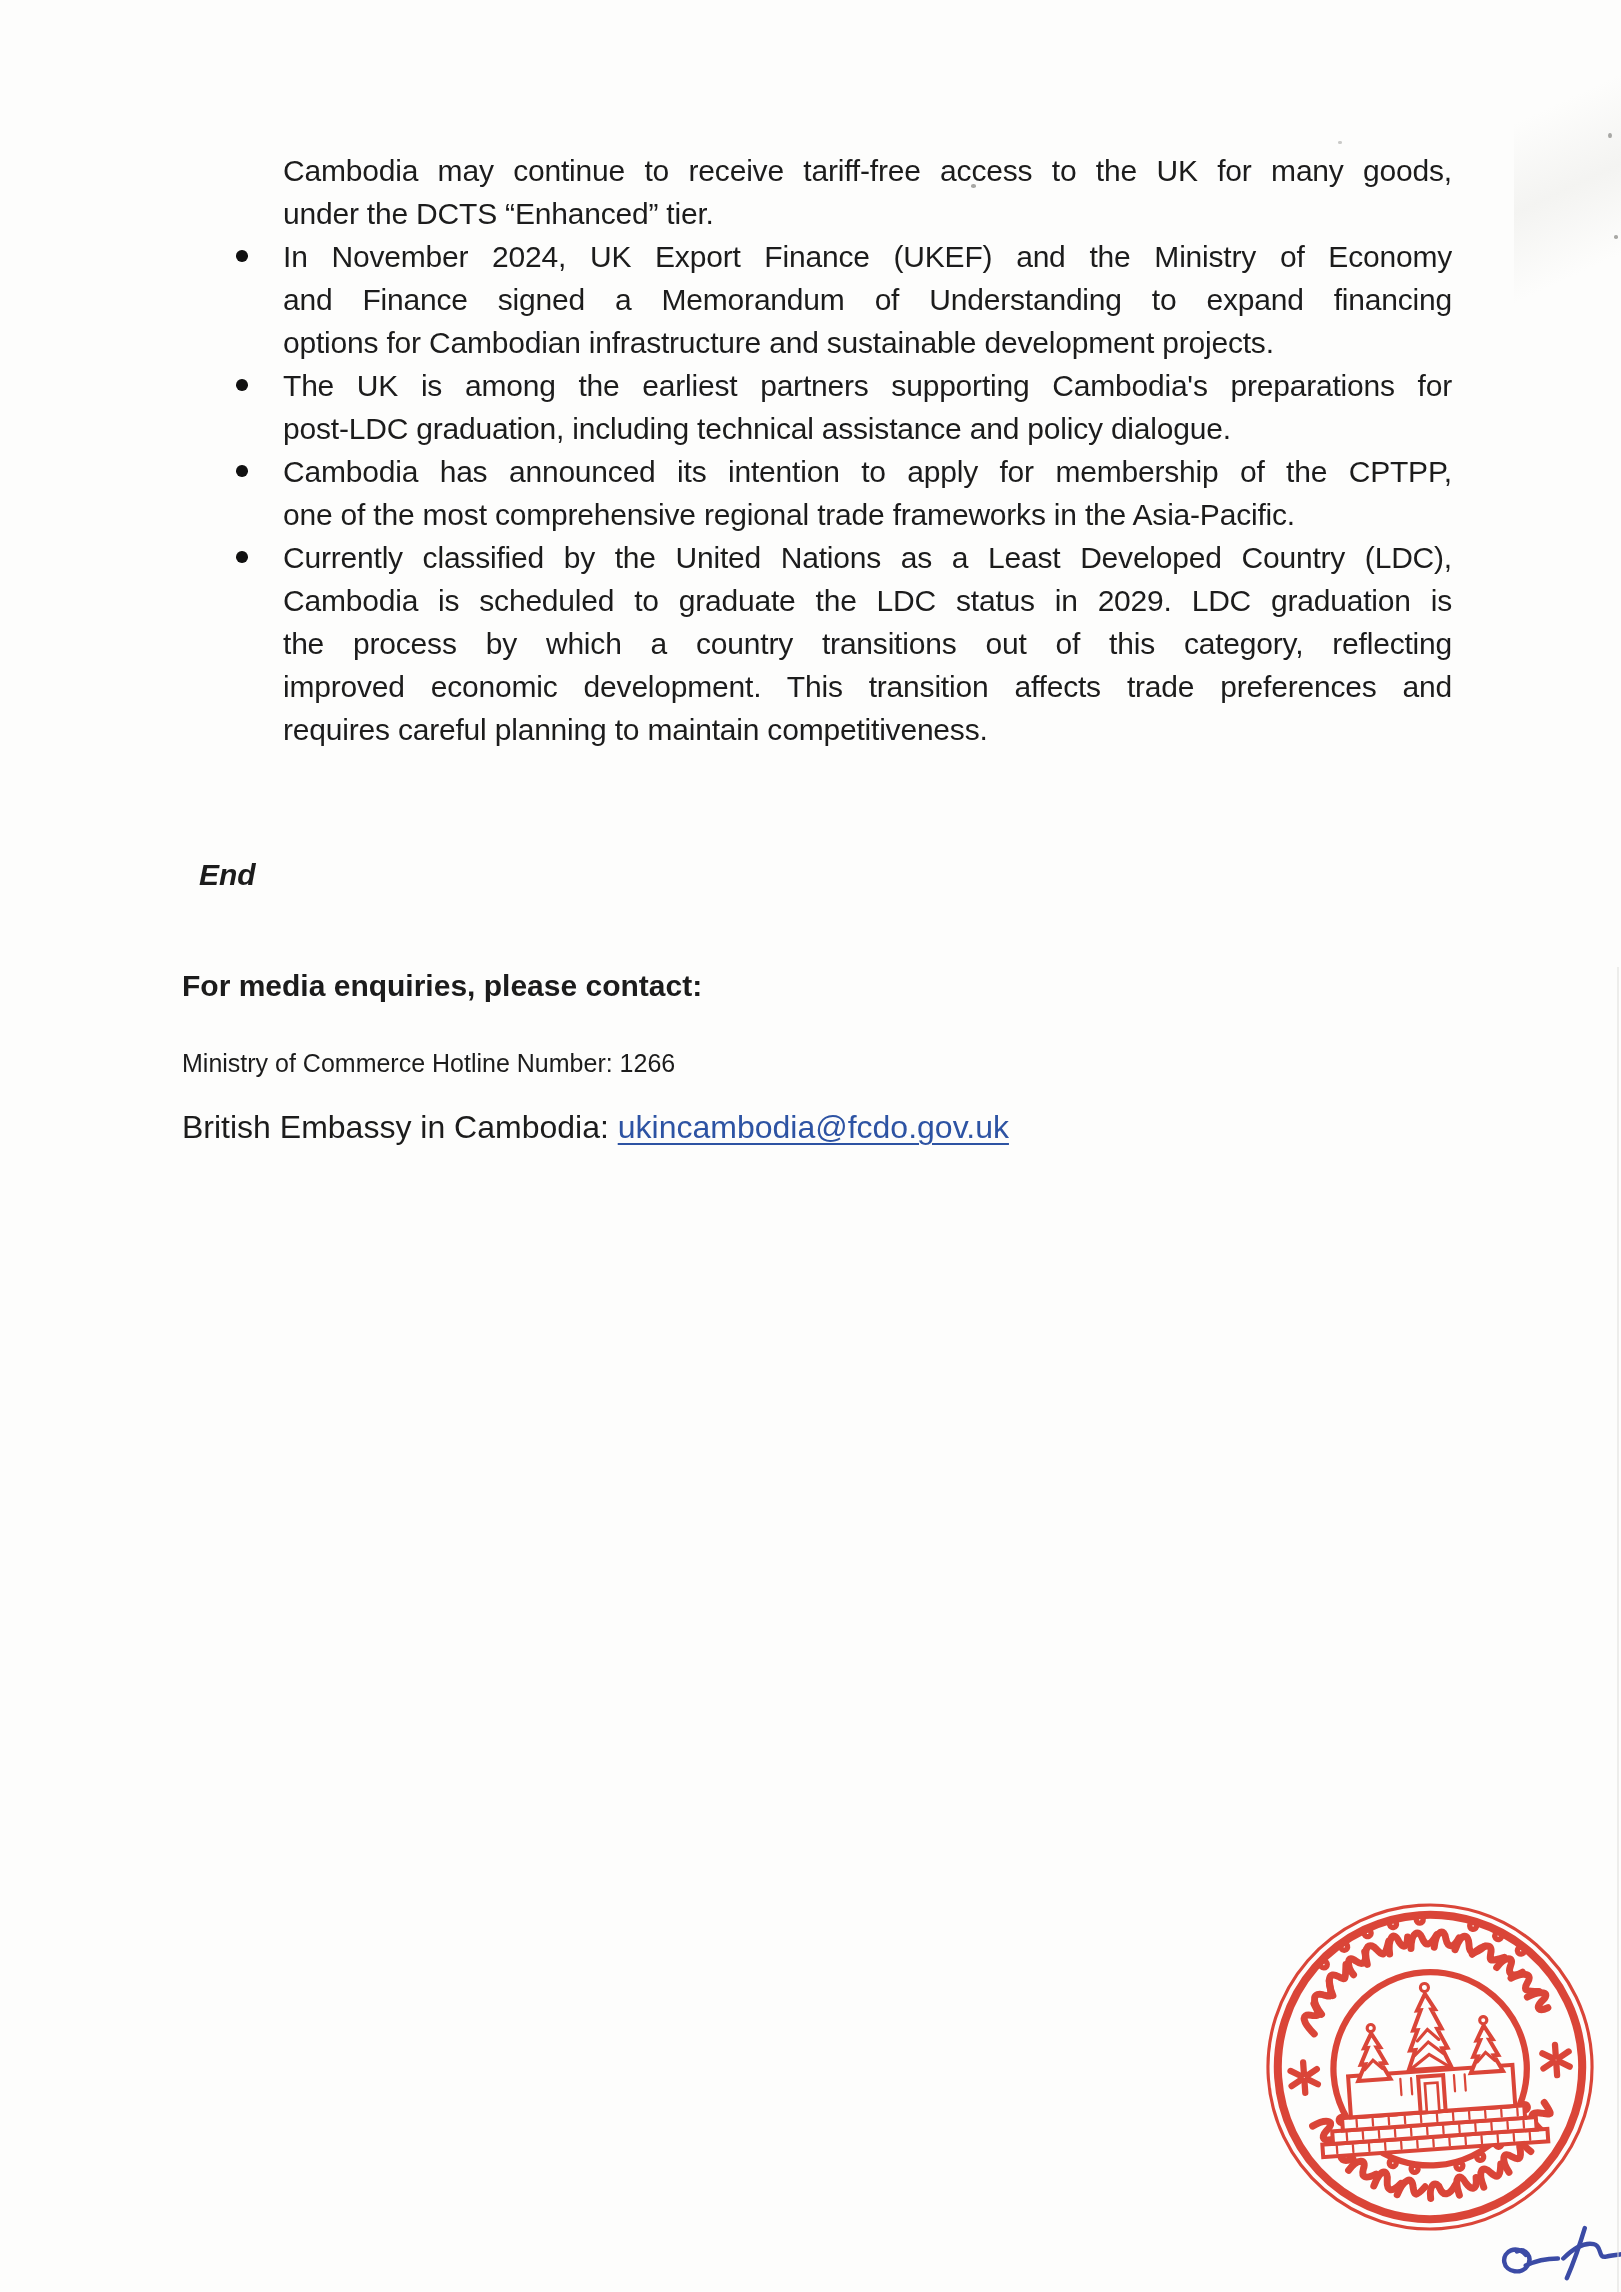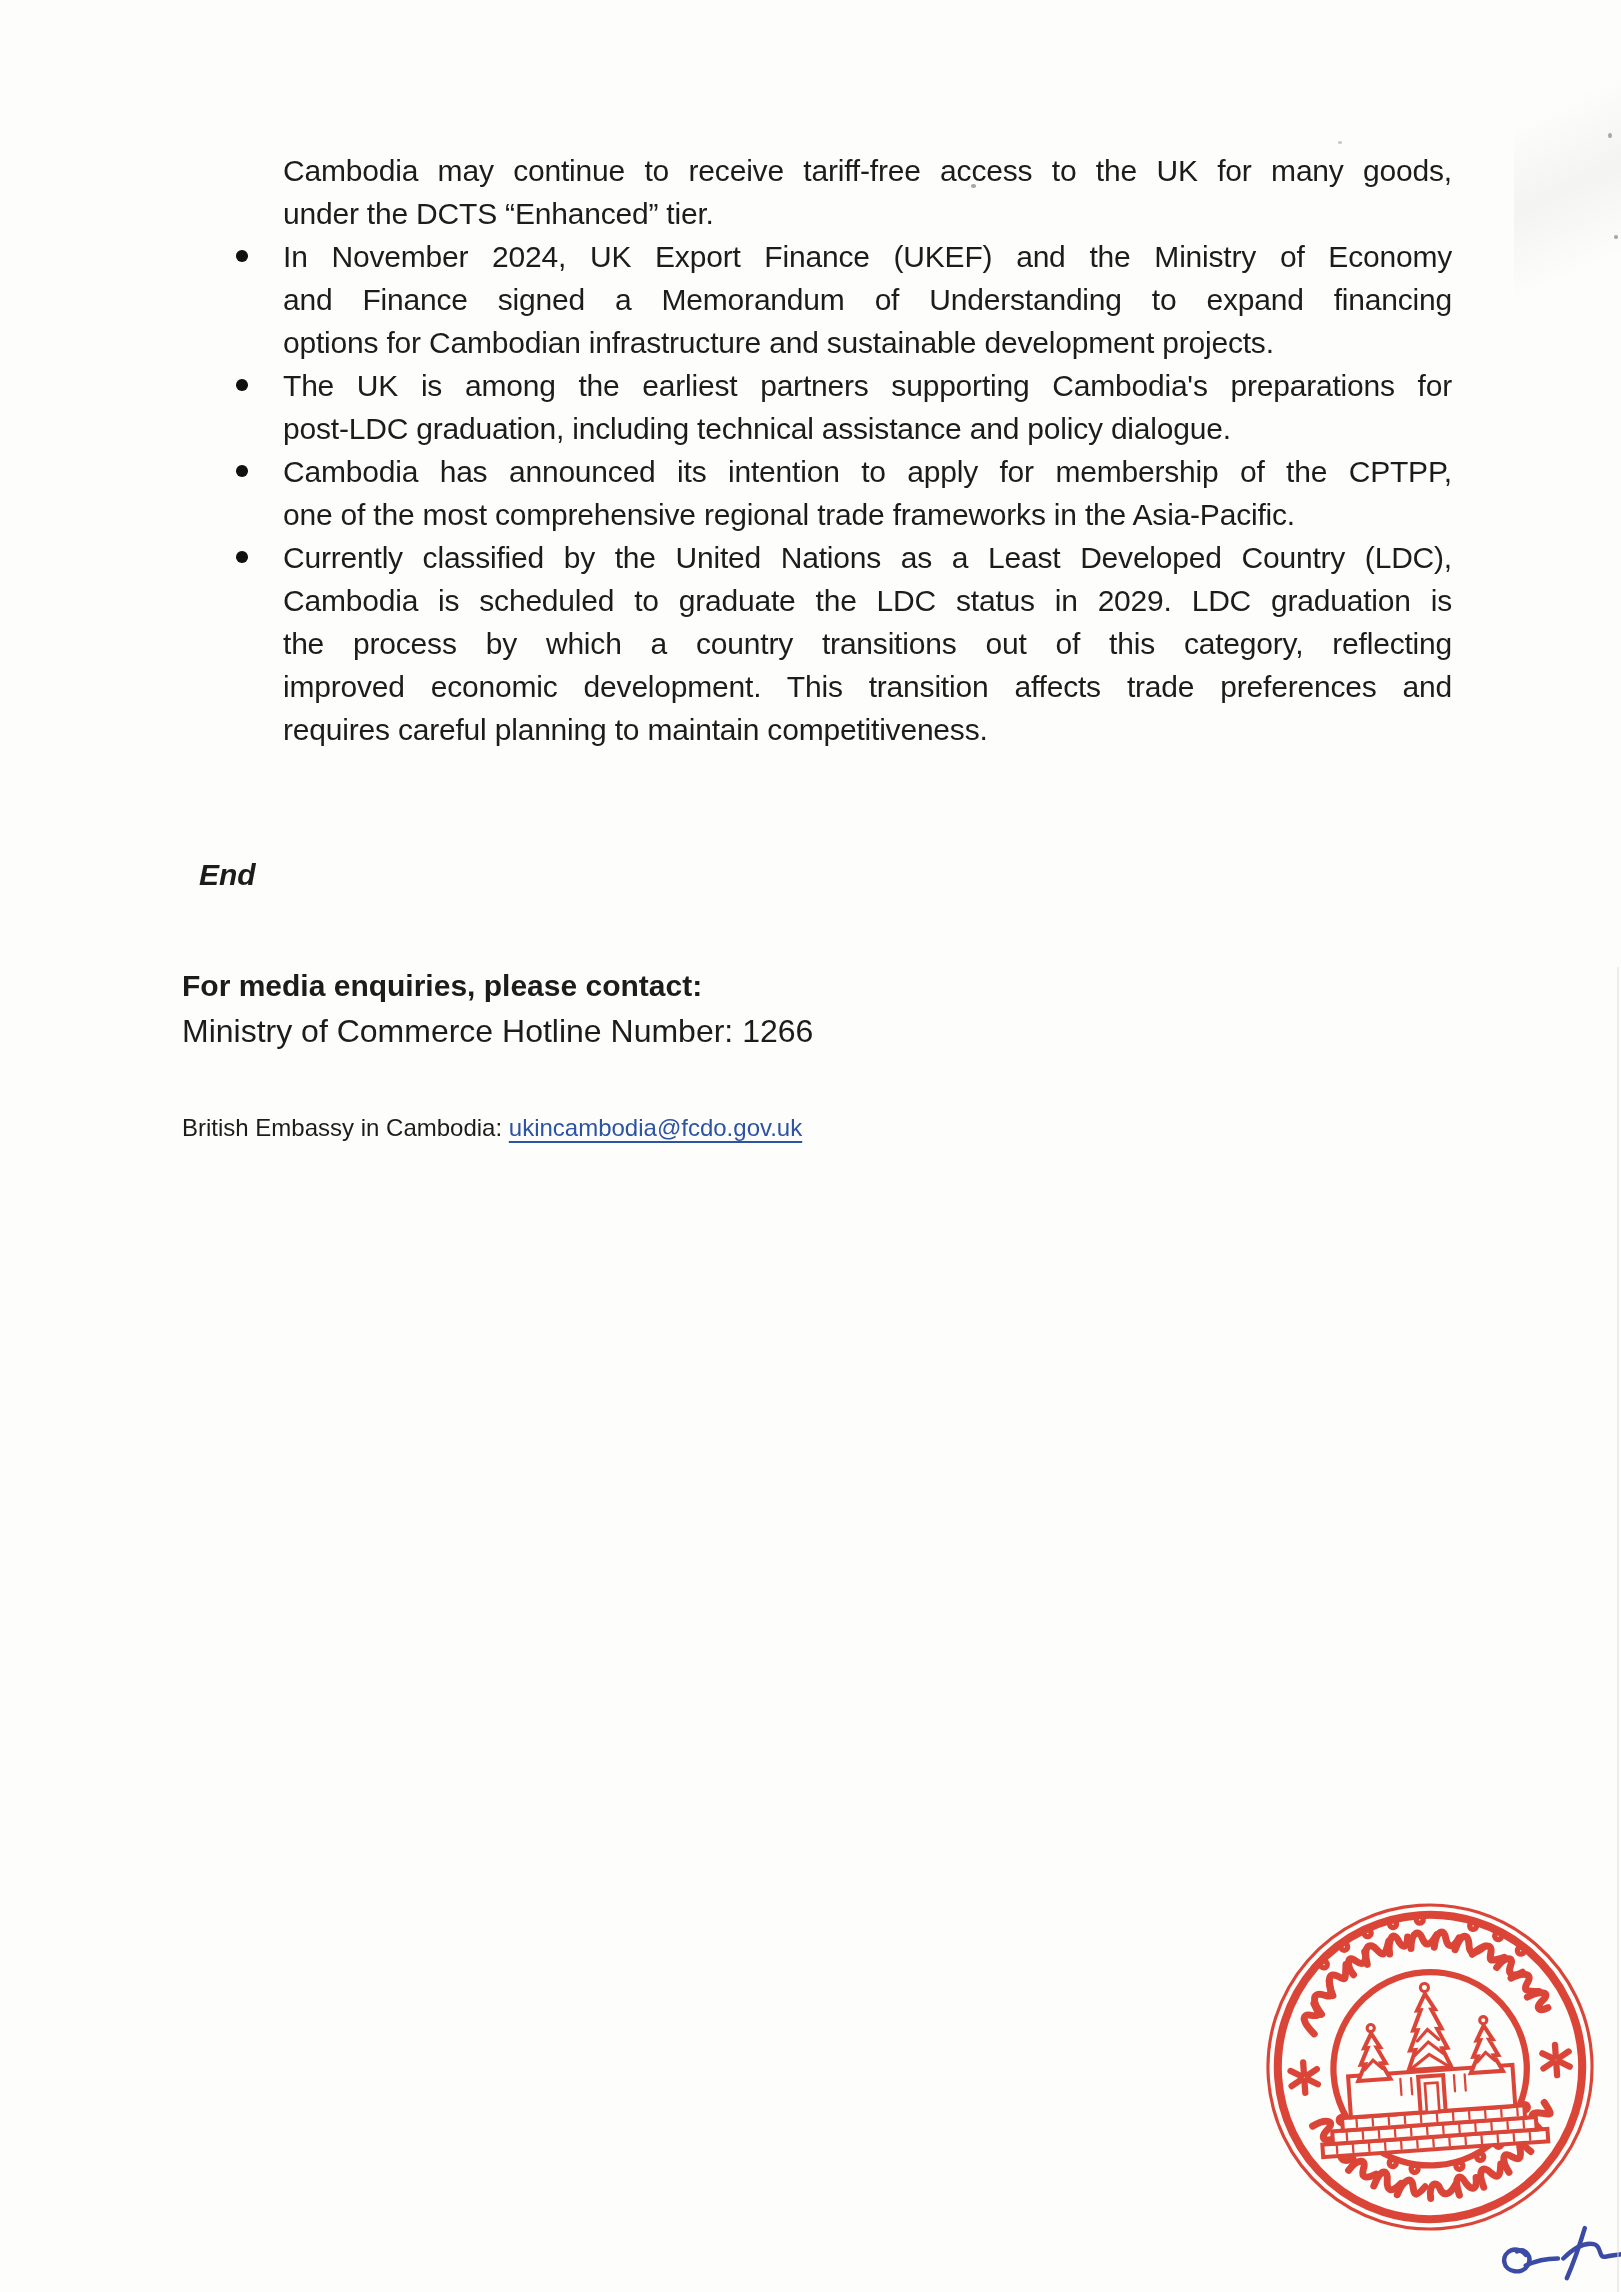--- a/index.html
+++ b/index.html
@@ -21,22 +21,22 @@
   .jl{text-align:justify;text-align-last:justify;}
   .dot{
     position:absolute;left:-47px;top:15px;
     width:11.6px;height:11.6px;border-radius:50%;background:#111;
   }
   .end-marker{
     position:absolute;left:199px;top:853px;
     font-size:30px;font-weight:bold;font-style:italic;line-height:43px;
   }
   .contact-heading{position:absolute;left:182px;top:964px;font-size:30px;font-weight:bold;line-height:43px;}
-  .contact-hotline{position:absolute;left:182px;top:1010px;font-size:32px;line-height:43px;}
-  .contact-embassy{position:absolute;left:182px;top:1106px;font-size:24px;line-height:43px;text-align:right;}
+  .contact-hotline{position:absolute;left:182px;top:1042px;font-size:25px;line-height:43px;}
+  .contact-embassy{position:absolute;left:182px;top:1106px;font-size:32px;line-height:43px;text-align:right;}
   .email-link{
     color:#2d53a3;text-decoration:underline;text-decoration-thickness:2.2px;
     text-underline-offset:4.5px;cursor:pointer;
   }
   
   .stamp{position:absolute;left:1242px;top:1879px;width:376px;height:376px;opacity:0.93;transform:rotate(-4deg);}
   
   .signature{position:absolute;left:1490px;top:2219px;width:152px;height:70px;}
   
   .streak{

